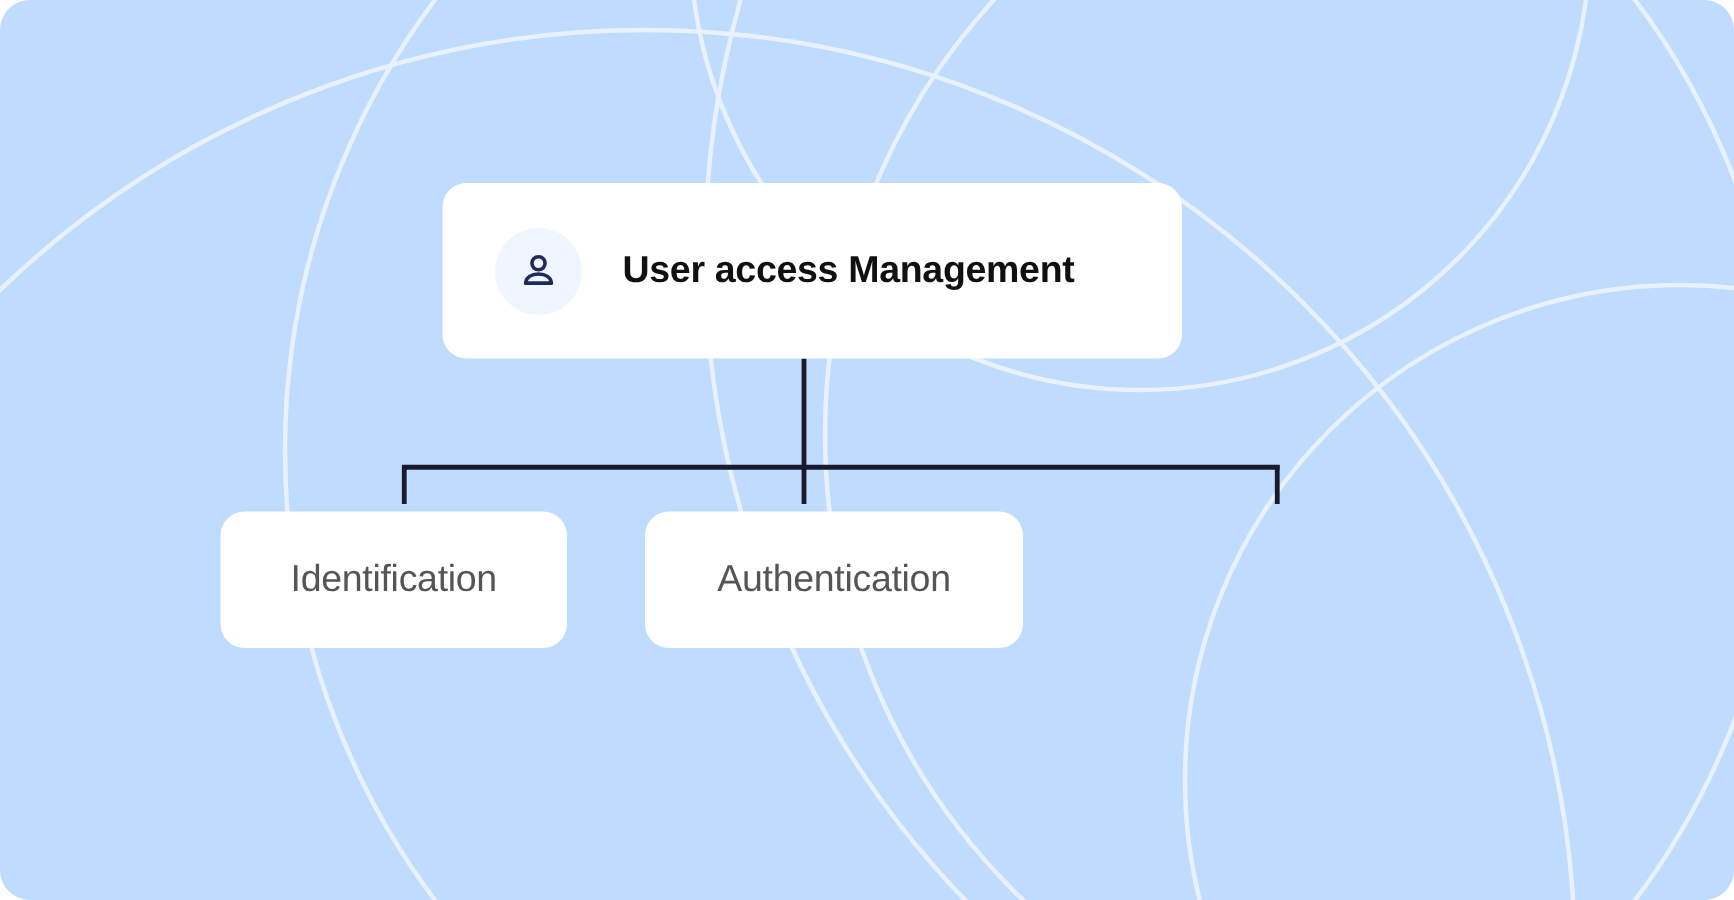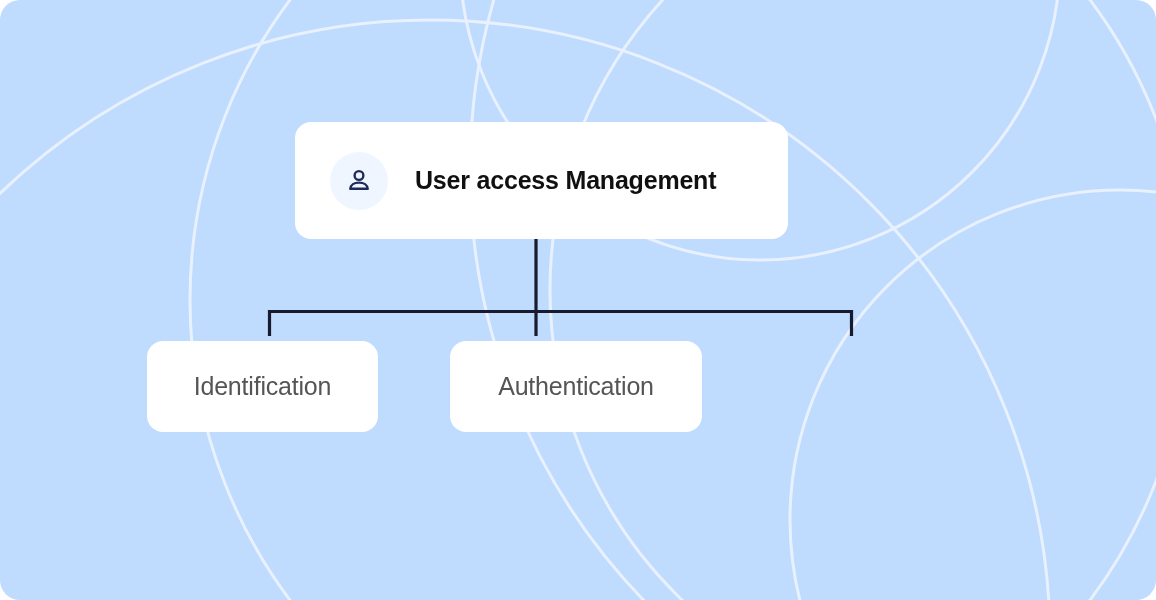--- a/index.html
+++ b/index.html
@@ -87,21 +87,21 @@
 
   .child-label {
     font-size: 25px;
     font-weight: normal;
     color: #555555;
     letter-spacing: -0.2px;
     white-space: nowrap;
   }
 
   #child-card-0 { left: 147px; width: 231px; }
-  #child-card-1 { left: 450px; width: 252px; }
+  #child-card-1 { left: 430px; width: 252px; }
   #child-card-2 { left: 731px; width: 236px; }
 </style>
 </head>
 <body>
 
 <div id="canvas">
 
   <svg id="bg-decor" viewBox="0 0 1156 600" fill="none" xmlns="http://www.w3.org/2000/svg">
     <g stroke="#e8f1fd" stroke-width="3" fill="none">
       <circle cx="980" cy="290" r="430"></circle>

